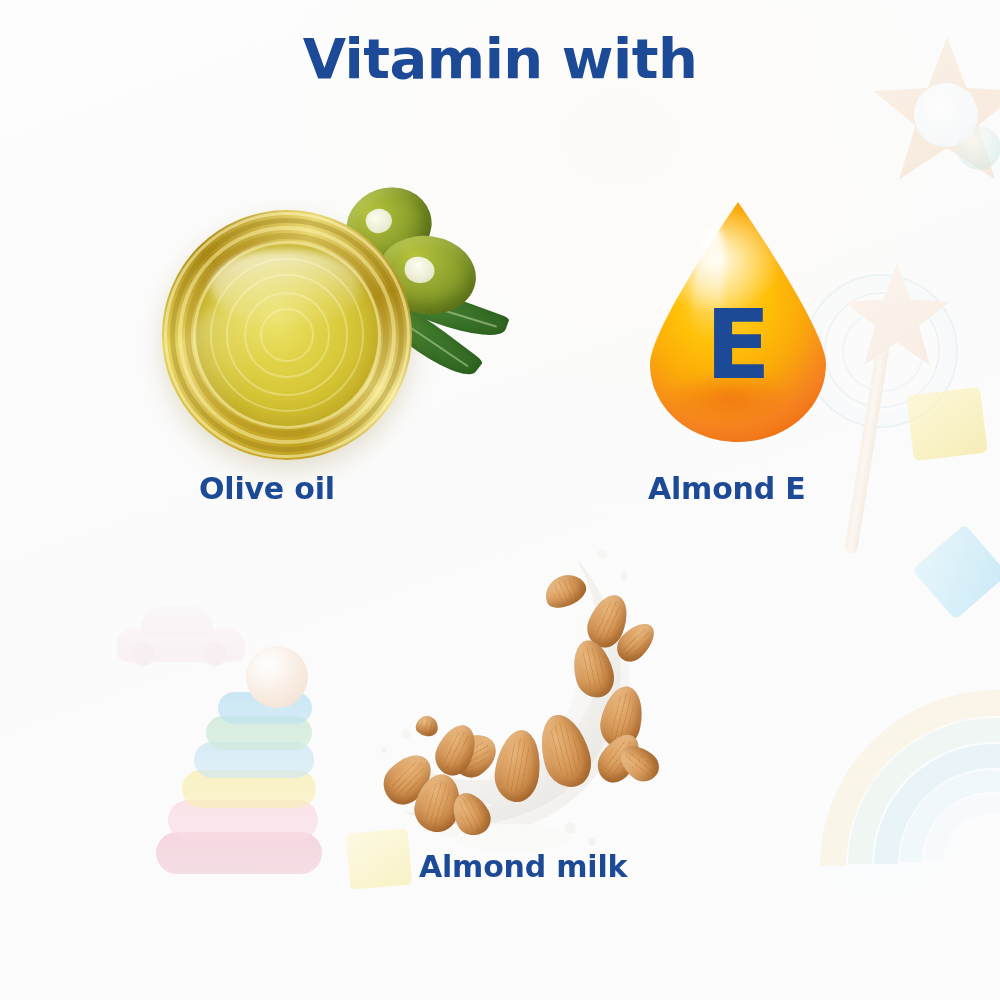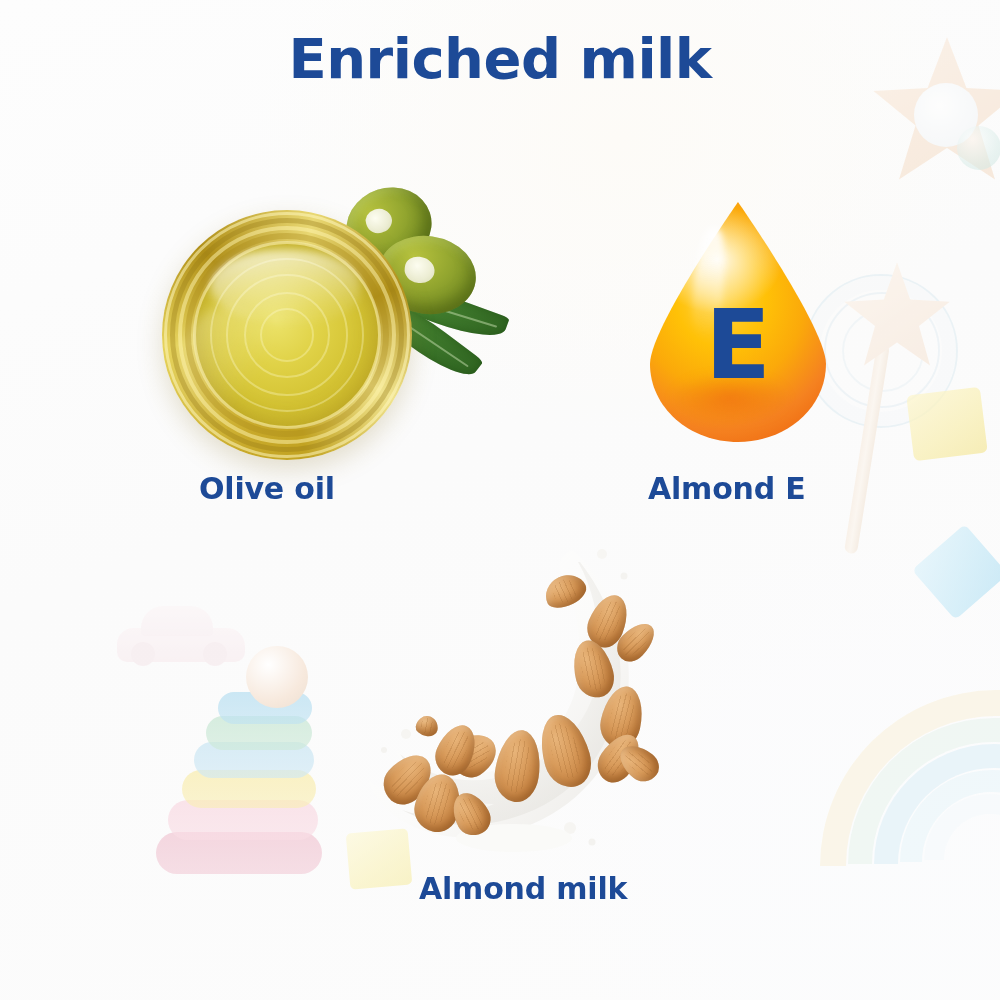--- a/index.html
+++ b/index.html
@@ -42,21 +42,21 @@
     font-family: "DejaVu Sans", sans-serif;
     font-weight: 700;
     font-size: 30px;
     letter-spacing: -0.2px;
     color: #1d4a97;
     white-space: nowrap;
     z-index: 40;
   }
   #cap-olive  { left: 199px; top: 471px; text-align: right; }
   #cap-vite   { left: 648px; top: 471px; }
-  #cap-almond { left: 419px; top: 871px; }
+  #cap-almond { left: 419px; top: 849px; }
 
   
   .toy { position: absolute; z-index: 2; }
 
   
   #star-teether {
     left: 872px; top: 37px; width: 150px; height: 150px;
     opacity: .50;
   }
   #star-teether .star-body {
@@ -346,21 +346,21 @@
     </div>
 
   <div class="art" id="rainbow">
       <div class="arc" style="left: 0px; top: 0px; width: 300px; height: 150px; border-width: 26px; border-color: rgb(250, 242, 221);"></div>
       <div class="arc" style="left: 28px; top: 28px; width: 244px; height: 122px; border-width: 24px; border-color: rgb(234, 244, 238);"></div>
       <div class="arc" style="left: 54px; top: 54px; width: 192px; height: 96px; border-width: 24px; border-color: rgb(223, 240, 248);"></div>
       <div class="arc" style="left: 80px; top: 80px; width: 140px; height: 70px; border-width: 22px; border-color: rgb(234, 246, 250);"></div>
       <div class="arc" style="left: 104px; top: 104px; width: 92px; height: 46px; border-width: 20px; border-color: rgb(246, 250, 252);"></div>
     </div>
 
-  <div class="headline">Enriched milk</div>
+  <div class="headline">Vitamin with</div>
 
   <div id="olive-group" class="art">
     <div id="olives-layer">
         <div class="olive-leaf" style="left: 246px; top: 118px; width: 112px; height: 30px; transform: rotate(20deg);"></div>
         <div class="olive-leaf" style="left: 216px; top: 142px; width: 120px; height: 32px; transform: rotate(37deg);"></div>
         <div class="olive-fruit" style="left: 196px; top: 8px; width: 86px; height: 76px; transform: rotate(-18deg);">
           <div class="pit" style="left: 22px; top: 18px; width: 26px; height: 24px;"></div>
         </div>
         <div class="olive-fruit" style="left: 228px; top: 56px; width: 98px; height: 78px; transform: rotate(8deg);">
           <div class="pit" style="left: 26px; top: 22px; width: 30px; height: 26px;"></div>

